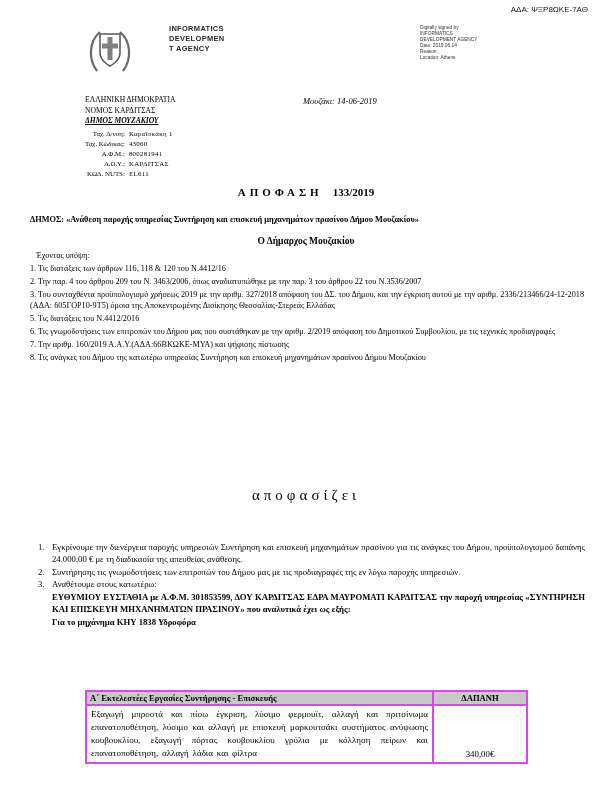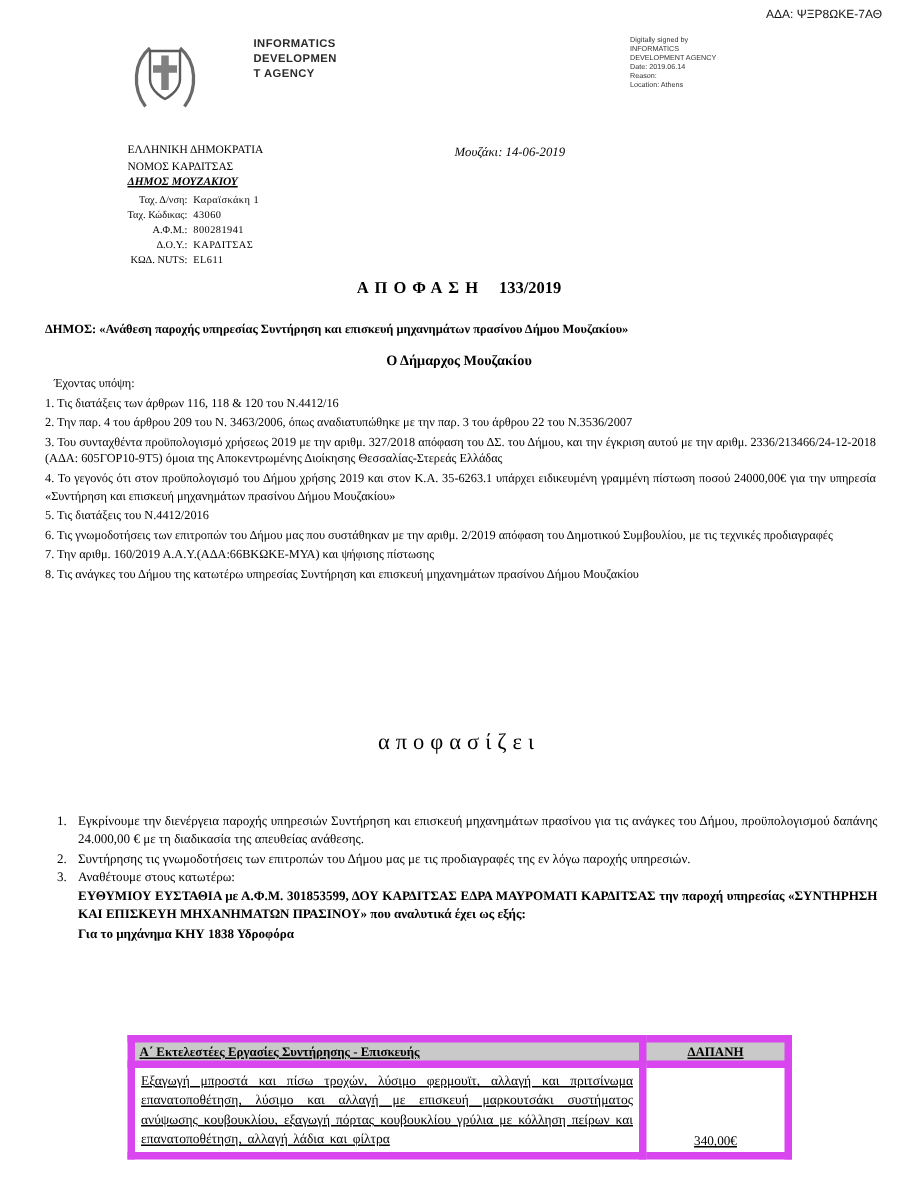--- a/index.html
+++ b/index.html
@@ -67,21 +67,21 @@
   .dec-num { width:14px; flex:none; }
   .dec-text { flex:1; text-align:justify; }
   .contractor { margin:1px 0 0 14px; text-align:justify; font-weight:bold; }
   .machine-line { margin:1px 0 0 14px; font-weight:bold; }
 
   
   .work-table {
     position:absolute; top:690px; left:85px; width:443px;
     border-collapse:collapse; font-size:9px;
   }
-  .work-table th, .work-table td { border:5px solid #d946ef;text-decoration:underline; }
+  .work-table th, .work-table td { border:2px solid #d946ef; }
   .work-table th { background:#c9c9c9; font-size:8.6px; padding:1px 3px; }
   .th-desc { text-align:left; }
   .th-cost { width:86px; text-align:center; }
   .td-desc { text-align:justify; padding:2px 4px; line-height:13px; word-spacing:1.5px; vertical-align:top; }
   .td-cost { vertical-align:bottom; text-align:center; padding:2px 4px 3px 4px; font-size:8.8px; }
 </style>
 </head>
 <body>
 
 <div class="page">
@@ -154,21 +154,20 @@
     <span class="b">«Ανάθεση παροχής υπηρεσίας Συντήρηση και επισκευή μηχανημάτων πρασίνου Δήμου Μουζακίου»</span>
   </div>
 
   <div class="mayor">Ο Δήμαρχος Μουζακίου</div>
 
   <div class="preamble">
     <div class="preamble-intro">Έχοντας υπόψη:</div>
     <p>1. Τις διατάξεις των άρθρων 116, 118 &amp; 120 του Ν.4412/16</p>
     <p>2. Την παρ. 4 του άρθρου 209 του Ν. 3463/2006, όπως αναδιατυπώθηκε με την παρ. 3 του άρθρου 22 του Ν.3536/2007</p>
     <p>3. Του συνταχθέντα προϋπολογισμό χρήσεως 2019 με την αριθμ. 327/2018 απόφαση του ΔΣ. του Δήμου, και την έγκριση αυτού με την αριθμ. 2336/213466/24-12-2018 (ΑΔΑ: 605ΓΟΡ10-9Τ5) όμοια της Αποκεντρωμένης Διοίκησης Θεσσαλίας-Στερεάς Ελλάδας</p>
-    <p>4. Το γεγονός ότι στον προϋπολογισμό του Δήμου χρήσης 2019 και στον Κ.Α. 35-6263.1 υπάρχει ειδικευμένη γραμμένη πίστωση ποσού 24000,00€ για την υπηρεσία «Συντήρηση και επισκευή μηχανημάτων πρασίνου Δήμου Μουζακίου»</p>
     <p>5. Τις διατάξεις του Ν.4412/2016</p>
     <p>6. Τις γνωμοδοτήσεις των επιτροπών του Δήμου μας που συστάθηκαν με την αριθμ. 2/2019 απόφαση του Δημοτικού Συμβουλίου, με τις τεχνικές προδιαγραφές</p>
     <p>7. Την αριθμ. 160/2019 Α.Α.Υ.(ΑΔΑ:66ΒΚΩΚΕ-ΜΥΑ) και ψήφισης πίστωσης</p>
     <p>8. Τις ανάγκες του Δήμου της κατωτέρω υπηρεσίας Συντήρηση και επισκευή μηχανημάτων πρασίνου Δήμου Μουζακίου</p>
   </div>
 
   <div class="decide-word">αποφασίζει</div>
 
   <div class="decisions">
     <div class="dec-item">
@@ -189,19 +188,19 @@
     <p class="machine-line">Για το μηχάνημα ΚΗΥ 1838 Υδροφόρα</p>
   </div>
 
   <table class="work-table">
     <tbody>
         <tr>
       <th class="th-desc">Α΄ Εκτελεστέες Εργασίες Συντήρησης - Επισκευής</th>
       <th class="th-cost">ΔΑΠΑΝΗ</th>
     </tr>
     <tr>
-      <td class="td-desc">Εξαγωγή μπροστά και πίσω τροχών, λύσιμο φερμουϊτ, αλλαγή και πριτσίνωμα επανατοποθέτηση, λύσιμο και αλλαγή με επισκευή μαρκουτσάκι συστήματος ανύψωσης κουβουκλίου, εξαγωγή πόρτας κουβουκλίου γρύλια με κόλληση πείρων και επανατοποθέτηση, αλλαγή λάδια και φίλτρα</td>
+      <td class="td-desc">Εξαγωγή μπροστά και πίσω έγκριση, λύσιμο φερμουϊτ, αλλαγή και πριτσίνωμα επανατοποθέτηση, λύσιμο και αλλαγή με επισκευή μαρκουτσάκι συστήματος ανύψωσης κουβουκλίου, εξαγωγή πόρτας κουβουκλίου γρύλια με κόλληση πείρων και επανατοποθέτηση, αλλαγή λάδια και φίλτρα</td>
       <td class="td-cost">340,00€</td>
     </tr>
   </tbody>
     </table>
 
 </div>
 
 </body></html>

